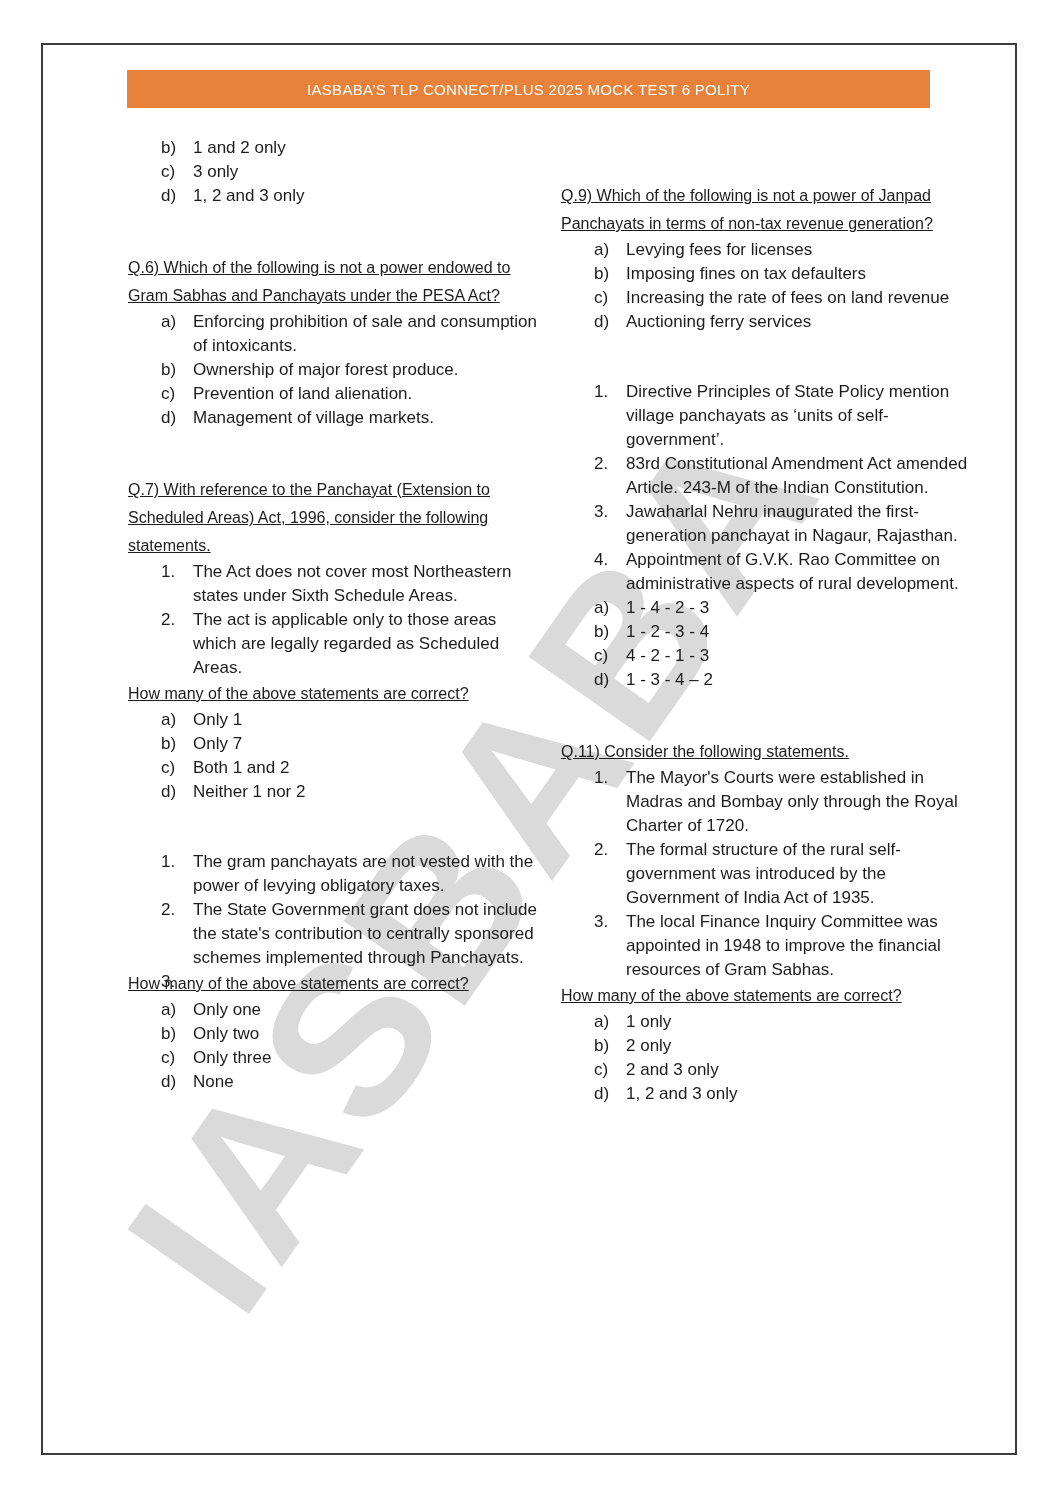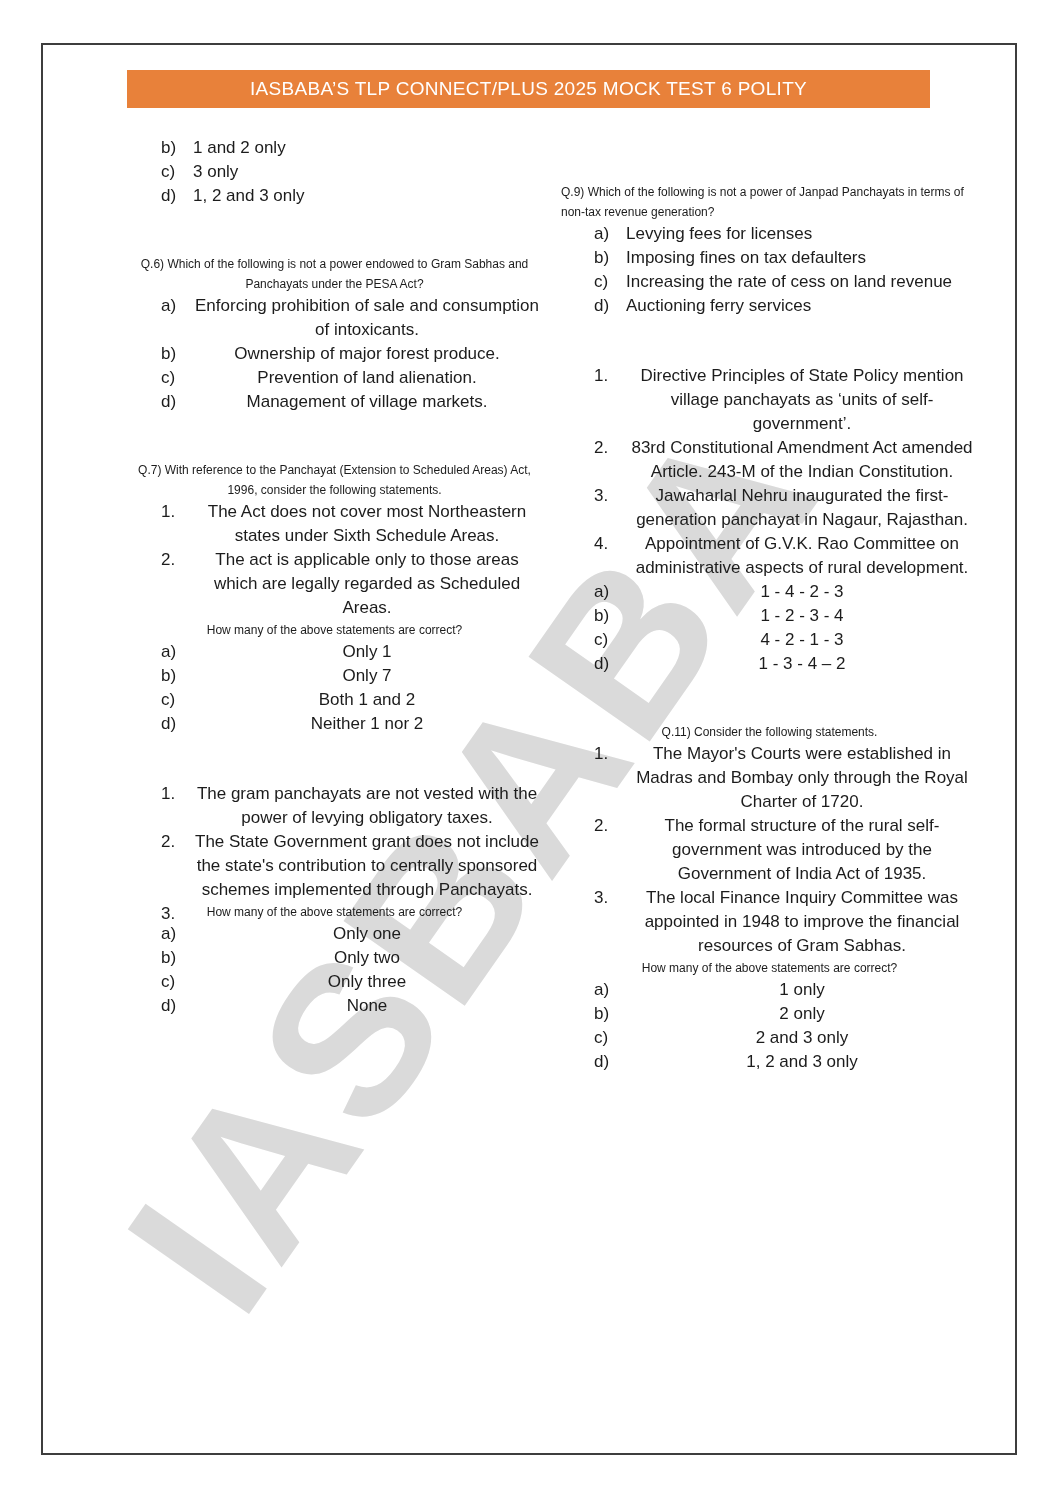--- a/index.html
+++ b/index.html
@@ -22,31 +22,31 @@
     font-size:215px;font-weight:bold;letter-spacing:6px;
     color:#dadada;white-space:nowrap;z-index:0;
     user-select:none;pointer-events:none;
   }
   .header-bar{
     position:relative;z-index:1;
     margin:25px 0 0 84px;width:803px;height:38px;
     display:flex;align-items:center;justify-content:center;
   }
   .header-title{
-    color:#ffffff;font-size:19px;letter-spacing:.3px;
+    color:#ffffff;font-size:15px;letter-spacing:.3px;
   }
   .columns{
     position:relative;z-index:1;
     display:flex;margin-left:85px;margin-top:28px;
   }
   .col-left{width:413px;}
   .col-right{width:417px;margin-left:20px;padding-top:46px;}
-  .block + .block{margin-top:46px;text-align:center;}
+  .block + .block{margin-top:46px;}
   p{margin:0;}
-  .qtext{font-size:12px;line-height:20px;}
+  .qtext{font-size:16px;line-height:28px;text-decoration:underline;}
   .item{position:relative;padding-left:65px;font-size:17px;line-height:24px;}
   .marker{position:absolute;left:33px;top:0;}
 </style>
 </head>
 <body style="color: rgb(28, 28, 28);">
 
 <div class="page" style="border-color: rgb(61, 61, 61);">
   <div class="watermark" style="color: rgb(218, 218, 218);">IASBABA</div>
   <div class="header-bar" style="background: rgb(232, 129, 58);">
     <span class="header-title" style="color: rgb(255, 255, 255);">IASBABA’S TLP CONNECT/PLUS 2025 MOCK TEST 6 POLITY</span>
@@ -84,21 +84,21 @@
           <div class="item"><span class="marker">b)</span><span class="itext">Only two</span></div>
           <div class="item"><span class="marker">c)</span><span class="itext">Only three</span></div>
           <div class="item"><span class="marker">d)</span><span class="itext">None</span></div>
         </div>
       </div>
     <div class="col-right" id="col-right">
         <div class="block">
           <p class="qtext">Q.9) Which of the following is not a power of Janpad Panchayats in terms of non-tax revenue generation?</p>
           <div class="item"><span class="marker">a)</span><span class="itext">Levying fees for licenses</span></div>
           <div class="item"><span class="marker">b)</span><span class="itext">Imposing fines on tax defaulters</span></div>
-          <div class="item"><span class="marker">c)</span><span class="itext">Increasing the rate of cess on land revenue</span></div>
+          <div class="item"><span class="marker">c)</span><span class="itext">Increasing the rate of fees on land revenue</span></div>
           <div class="item"><span class="marker">d)</span><span class="itext">Auctioning ferry services</span></div>
         </div>
         <div class="block">
           <div class="item"><span class="marker">1.</span><span class="itext">Directive Principles of State Policy mention village panchayats as ‘units of self-government’.</span></div>
           <div class="item"><span class="marker">2.</span><span class="itext">83rd Constitutional Amendment Act amended Article. 243-M of the Indian Constitution.</span></div>
           <div class="item"><span class="marker">3.</span><span class="itext">Jawaharlal Nehru inaugurated the first-generation panchayat in Nagaur, Rajasthan.</span></div>
           <div class="item"><span class="marker">4.</span><span class="itext">Appointment of G.V.K. Rao Committee on administrative aspects of rural development.</span></div>
           <div class="item"><span class="marker">a)</span><span class="itext">1 - 4 - 2 - 3</span></div>
           <div class="item"><span class="marker">b)</span><span class="itext">1 - 2 - 3 - 4</span></div>
           <div class="item"><span class="marker">c)</span><span class="itext">4 - 2 - 1 - 3</span></div>

